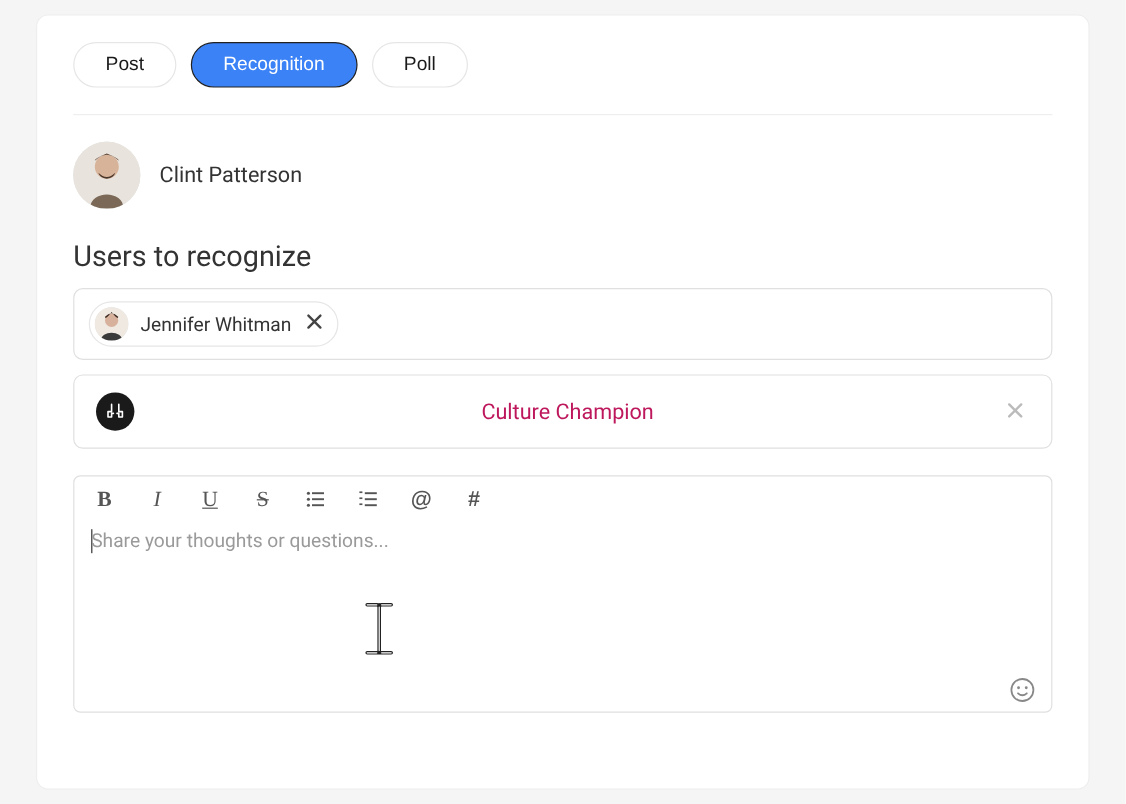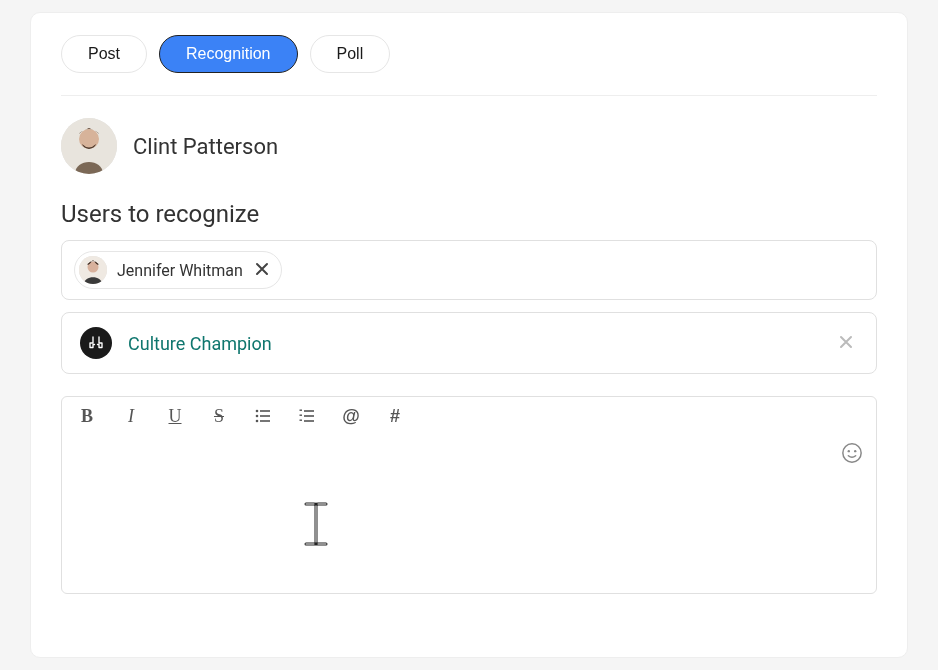--- a/index.html
+++ b/index.html
@@ -53,21 +53,21 @@
       height: 56px;
       border-radius: 50%;
       overflow: hidden;
       background: #e0e0e0;
       display: flex;
       align-items: center;
       justify-content: center;
     }
     .avatar-lg svg { width: 100%; height: 100%; }
     .author-name {
-      font-size: 22px;
+      font-size: 18px;
       color: #333;
     }
     .field-label {
       font-size: 24px;
       color: #333;
       margin-bottom: 12px;
     }
     .chip-container {
       border: 1px solid #e0e0e0;
       border-radius: 8px;
@@ -122,22 +122,23 @@
       height: 32px;
       border-radius: 50%;
       background: #1a1a1a;
       display: flex;
       align-items: center;
       justify-content: center;
       color: #fff;
     }
     .select-label {
       font-size: 18px;
-      color: #0f766e;
+      color: #be185d;
       flex: 1;
+      text-align: center;
     }
     .select-clear {
       font-size: 20px;
       color: #aaaaaa;
       cursor: pointer;
       padding: 4px;
       line-height: 1;
     }
     .editor {
       border: 1px solid #e0e0e0;
@@ -291,20 +292,24 @@
             <rect x="5" y="2.2" width="10" height="1.6" fill="#555"></rect>
             <rect x="0.5" y="6.5" width="2.5" height="1.4" fill="#555"></rect>
             <rect x="5" y="7.2" width="10" height="1.6" fill="#555"></rect>
             <rect x="0.5" y="11.5" width="2.5" height="1.4" fill="#555"></rect>
             <rect x="5" y="12.2" width="10" height="1.6" fill="#555"></rect>
           </svg>
       </span>
       <span class="tb-btn sans">@</span>
       <span class="tb-btn sans">#</span>
     </div>
+    <div class="editor-body">
+      <div class="cursor-caret"></div>
+      <div class="editor-placeholder">Share your thoughts or questions...</div>
+    </div>
     <div class="ibeam-cursor">
       <svg width="28" height="44" viewBox="0 0 28 44">
         <path d="M4 2 L12 2 M16 2 L24 2 M14 2 L14 42 M4 42 L12 42 M16 42 L24 42 M12 2 Q14 2 14 4 M16 2 Q14 2 14 4 M12 42 Q14 42 14 40 M16 42 Q14 42 14 40" stroke="#222" stroke-width="3" fill="none" stroke-linecap="round"></path>
         <path d="M4 2 L12 2 M16 2 L24 2 M14 4 L14 40 M4 42 L12 42 M16 42 L24 42" stroke="#fff" stroke-width="1" fill="none" stroke-linecap="round"></path>
       </svg>
     </div>
     <div class="editor-footer">
       <span class="emoji-btn">
         <svg width="22" height="22" viewBox="0 0 24 24" fill="none">
           <circle cx="12" cy="12" r="10" stroke="#888" stroke-width="1.6"></circle>

